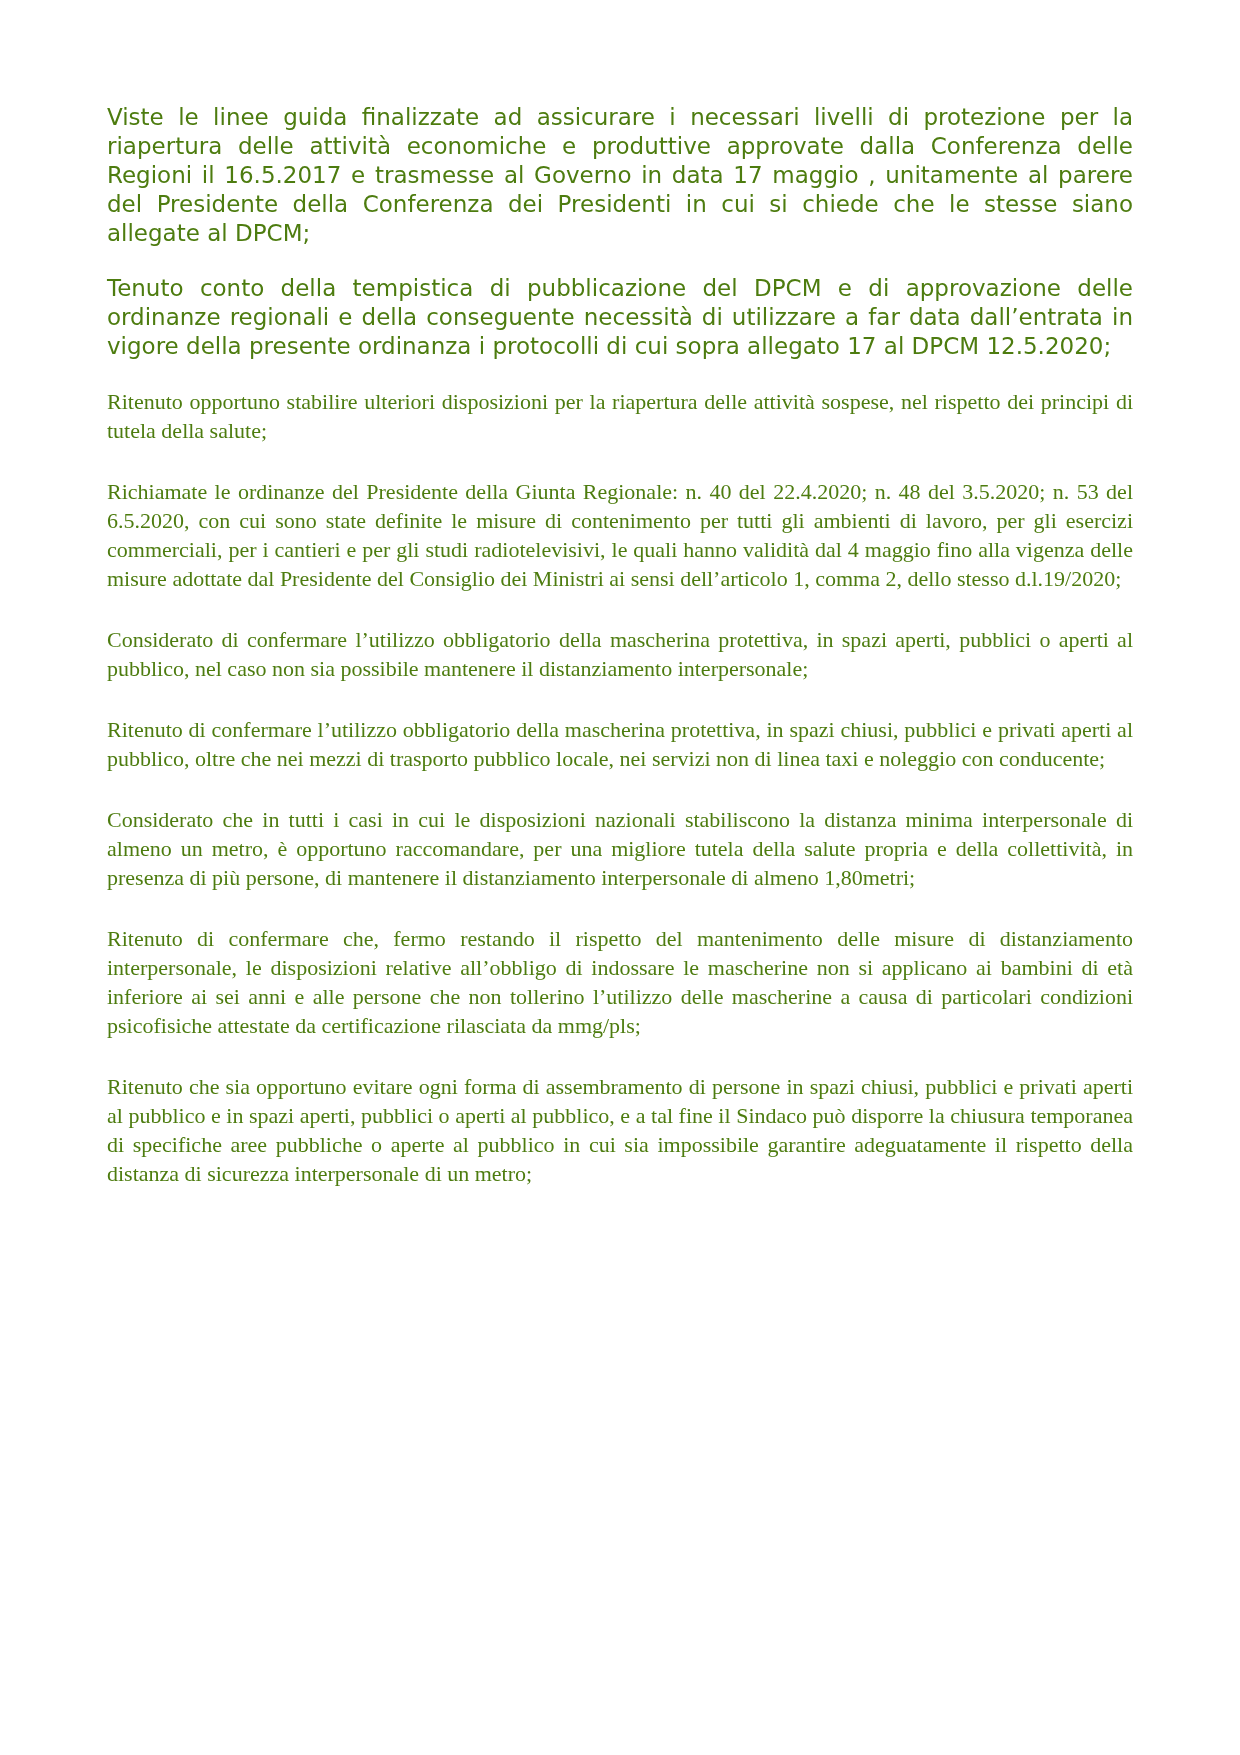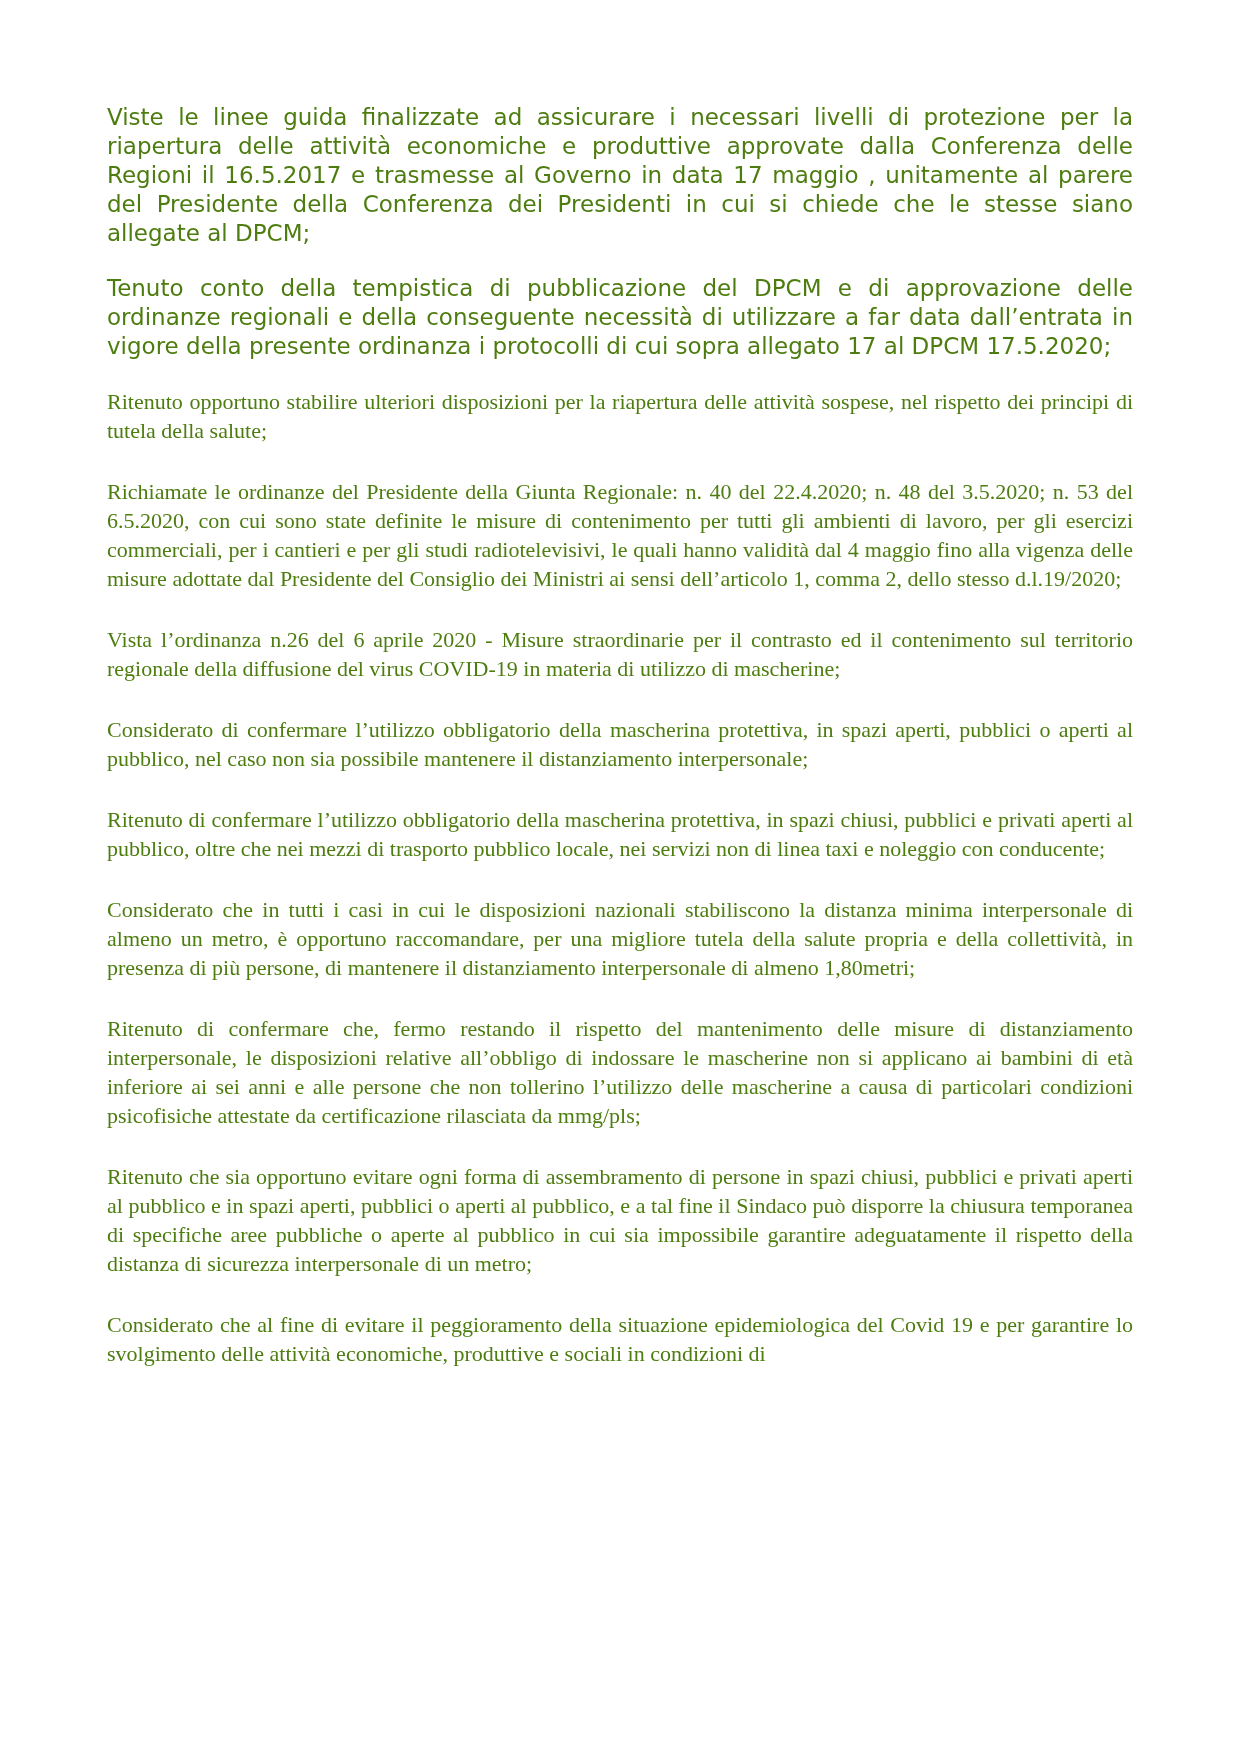--- a/index.html
+++ b/index.html
@@ -37,23 +37,21 @@
     margin-bottom: 32px !important;
   }
   
   .para-sans + .para-serif { margin-top: 6px; }
 </style>
 </head>
 <body>
 
 <div class="page">
   <p class="para-sans">Viste le linee guida finalizzate ad assicurare i necessari livelli di protezione per la riapertura delle attività economiche e produttive approvate dalla Conferenza delle Regioni il 16.5.2017 e trasmesse al Governo in data 17 maggio , unitamente al parere del Presidente della Conferenza dei Presidenti in cui si chiede che le stesse siano allegate al DPCM;</p>
-  <p class="para-sans">Tenuto conto della tempistica di pubblicazione del DPCM e di approvazione delle ordinanze regionali e della conseguente necessità di utilizzare a far data dall’entrata in vigore della presente ordinanza i protocolli di cui sopra allegato 17 al DPCM 17.5.2020;</p>
+  <p class="para-sans">Tenuto conto della tempistica di pubblicazione del DPCM e di approvazione delle ordinanze regionali e della conseguente necessità di utilizzare a far data dall’entrata in vigore della presente ordinanza i protocolli di cui sopra allegato 17 al DPCM 12.5.2020;</p>
   <p class="para-serif">Ritenuto opportuno stabilire ulteriori disposizioni per la riapertura delle attività sospese, nel rispetto dei principi di tutela della salute;</p>
   <p class="para-serif">Richiamate le ordinanze del Presidente della Giunta Regionale: n. 40 del 22.4.2020; n. 48 del 3.5.2020; n. 53 del 6.5.2020, con cui sono state definite le misure di contenimento per tutti gli ambienti di lavoro, per gli esercizi commerciali, per i cantieri e per gli studi radiotelevisivi, le quali hanno validità dal 4 maggio fino alla vigenza delle misure adottate dal Presidente del Consiglio dei Ministri ai sensi dell’articolo 1, comma 2, dello stesso d.l.19/2020;</p>
-  <p class="para-serif">Vista l’ordinanza n.26 del 6 aprile 2020 - Misure straordinarie per il contrasto ed il contenimento sul territorio regionale della diffusione del virus COVID-19 in materia di utilizzo di mascherine;</p>
   <p class="para-serif">Considerato di confermare l’utilizzo obbligatorio della mascherina protettiva, in spazi aperti, pubblici o aperti al pubblico, nel caso non sia possibile mantenere il distanziamento interpersonale;</p>
   <p class="para-serif">Ritenuto di confermare l’utilizzo obbligatorio della mascherina protettiva, in spazi chiusi, pubblici e privati aperti al pubblico, oltre che nei mezzi di trasporto pubblico locale, nei servizi non di linea taxi e noleggio con conducente;</p>
   <p class="para-serif">Considerato che in tutti i casi in cui le disposizioni nazionali stabiliscono la distanza minima interpersonale di almeno un metro, è opportuno raccomandare, per una migliore tutela della salute propria e della collettività, in presenza di più persone, di mantenere il distanziamento interpersonale di almeno 1,80metri;</p>
   <p class="para-serif">Ritenuto di confermare che, fermo restando il rispetto del mantenimento delle misure di distanziamento interpersonale, le disposizioni relative all’obbligo di indossare le mascherine non si applicano ai bambini di età inferiore ai sei anni e alle persone che non tollerino l’utilizzo delle mascherine a causa di particolari condizioni psicofisiche attestate da certificazione rilasciata da mmg/pls;</p>
   <p class="para-serif">Ritenuto che sia opportuno evitare ogni forma di assembramento di persone in spazi chiusi, pubblici e privati aperti al pubblico e in spazi aperti, pubblici o aperti al pubblico, e a tal fine il Sindaco può disporre la chiusura temporanea di specifiche aree pubbliche o aperte al pubblico in cui sia impossibile garantire adeguatamente il rispetto della distanza di sicurezza interpersonale di un metro;</p>
-  <p class="para-serif">Considerato che al fine di evitare il peggioramento della situazione epidemiologica del Covid 19 e per garantire lo svolgimento delle attività economiche, produttive e sociali in condizioni di</p>
 </div>
 
 </body></html>

